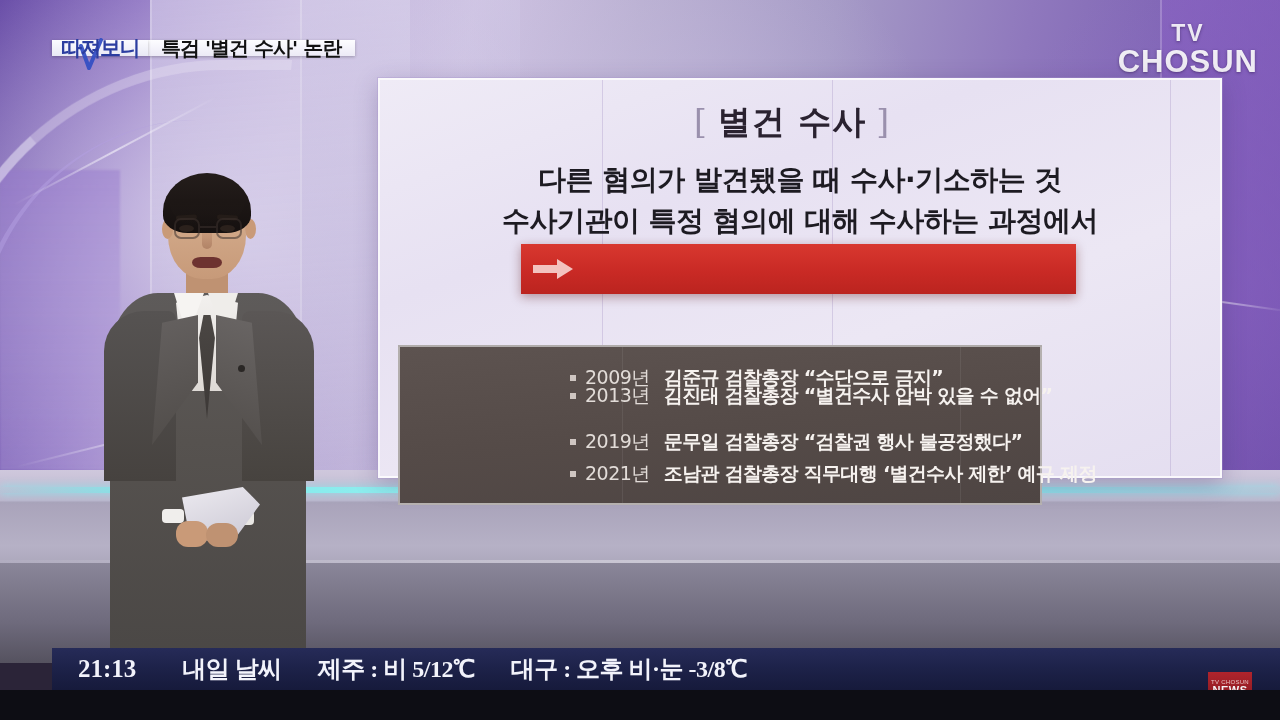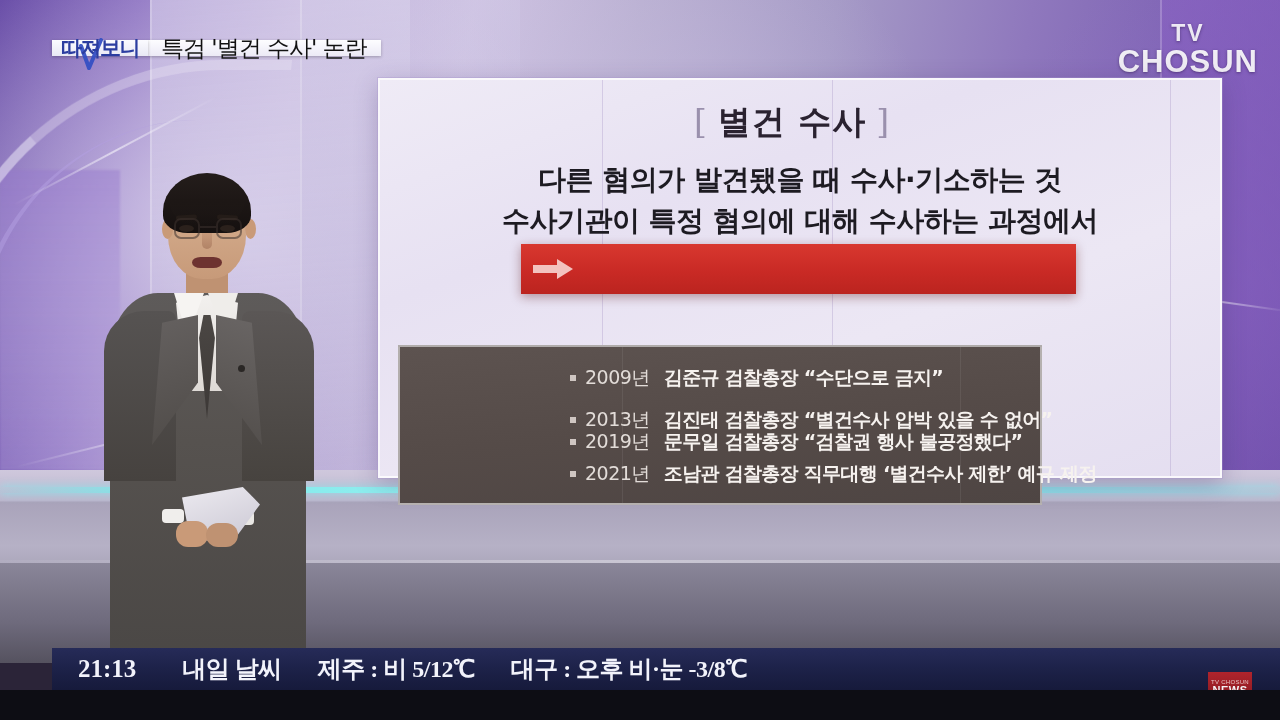--- a/index.html
+++ b/index.html
@@ -161,21 +161,21 @@
   .prog-check{
     position:absolute; left:26px; top:-2px; width:26px; height:36px; z-index:1; opacity:.95;
   }
   .headline-wrap{
     background:linear-gradient(180deg,#fdfdff,#eceaf6);
     padding:0 14px 0 13px; display:flex; align-items:center;
     box-shadow:0 1px 3px rgba(0,0,0,.25);
   }
   .headline{
     font-family:"DejaVu Sans","Liberation Sans",sans-serif;
-    font-weight:normal; font-size:23px; color:#121212; letter-spacing:-1px; white-space:nowrap;
+    font-weight:bold; font-size:20px; color:#121212; letter-spacing:-1px; white-space:nowrap;
   }
 
   
   .chlogo{ position:absolute; right:22px; top:22px; text-align:center; line-height:1; }
   .chlogo .l1{
     font-family:"Liberation Sans",sans-serif; font-weight:bold; font-size:23px;
     color:rgba(255,255,255,.88); letter-spacing:2px; text-shadow:0 1px 3px rgba(40,20,70,.5);
   }
   .chlogo .l2{
     font-family:"Liberation Sans",sans-serif; font-weight:bold; font-size:31px;
@@ -361,21 +361,21 @@
 
     <div class="listpanel">
       <div class="lp-seam" style="left:222px;"></div>
       <div class="lp-seam" style="left:560px;"></div>
 
       <div class="lrow" style="top:18px;">
         <span class="lbullet"></span>
         <span class="lyear">2009년</span>
         <span class="ltext">김준규 검찰총장 “수단으로 금지”</span>
       </div>
-      <div class="lrow" style="top:60px;align-items:center;">
+      <div class="lrow" style="top:36px;align-items:center;">
         <span class="lbullet"></span>
         <span class="lyear">2013년</span>
         <span class="ltext">김진태 검찰총장 “별건수사 압박 있을 수 없어”</span>
       </div>
       <div class="lrow" style="top:82px;">
         <span class="lbullet"></span>
         <span class="lyear">2019년</span>
         <span class="ltext">문무일 검찰총장 “검찰권 행사 불공정했다”</span>
       </div>
       <div class="lrow" style="top:114px;">

